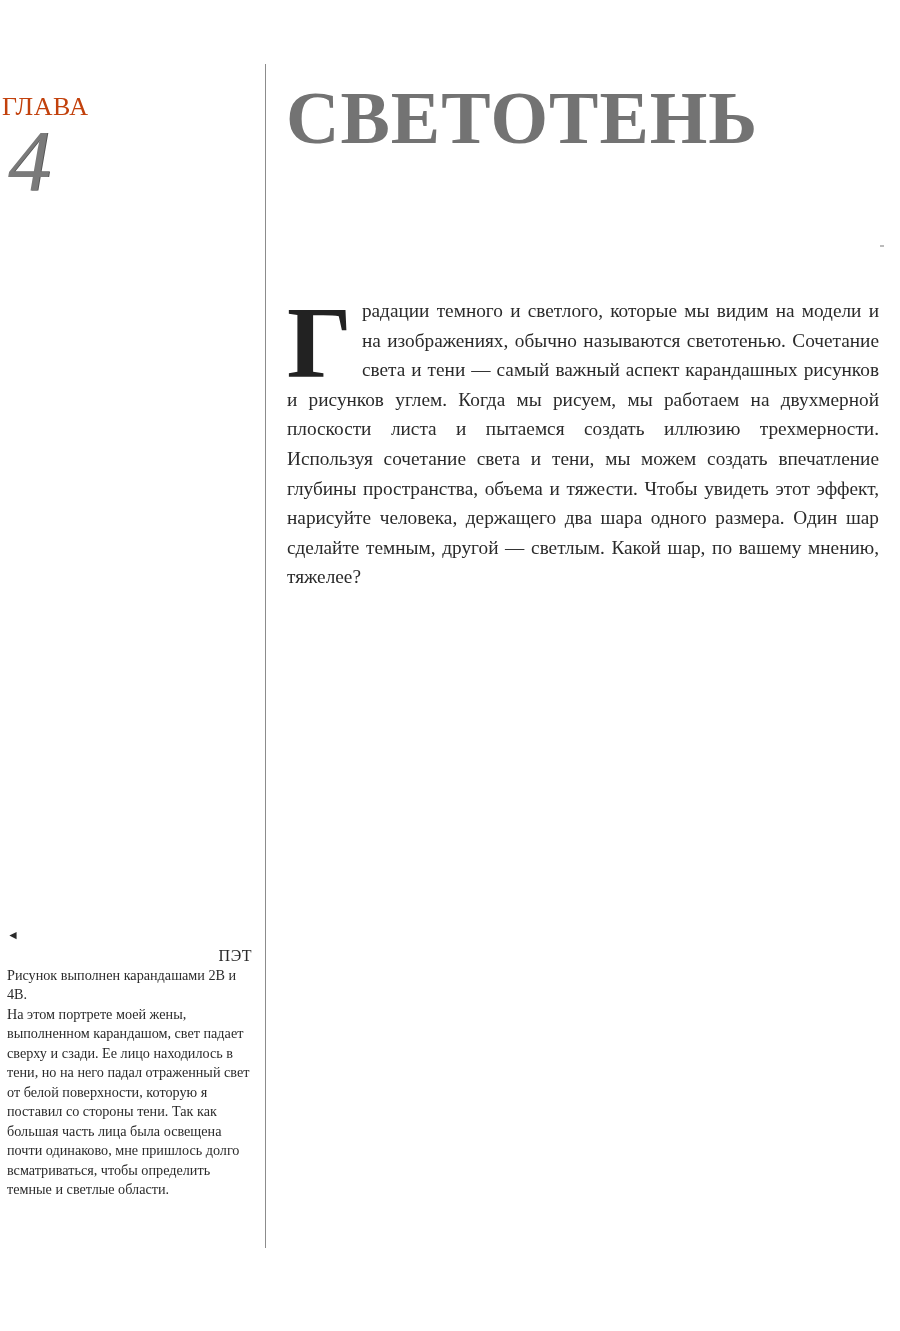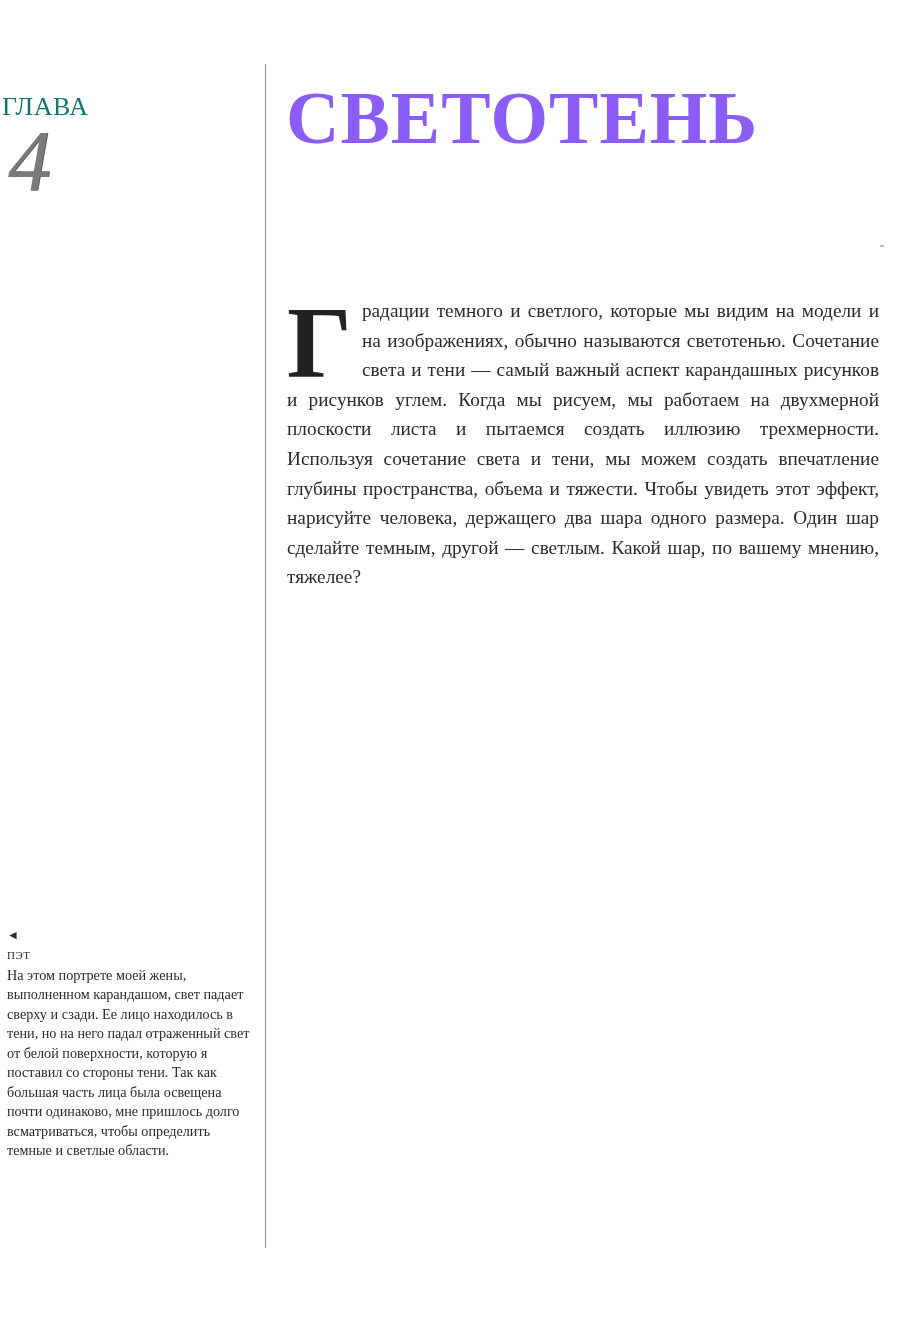--- a/index.html
+++ b/index.html
@@ -3,56 +3,56 @@
   <meta charset="utf-8">
   <style>
     html, body { margin: 0; padding: 0; }
     body {
       width: 900px; height: 1331px; background: #ffffff; position: relative;
       overflow: hidden; color: #1f1f1f;
       font-family: "Liberation Serif", "DejaVu Serif", serif;
     }
     .chapter-label {
       position: absolute; left: 2px; top: 92px;
-      font-size: 26px; letter-spacing: 0.5px; color: #0f766e;
+      font-size: 26px; letter-spacing: 0.5px; color: #c2410c;
       font-family: "Liberation Serif", serif;
     }
     .chapter-number {
       position: absolute; left: 8px; top: 118px;
       font-size: 86px; line-height: 86px; color: #7a7a7a;
       font-style: italic; font-family: "Liberation Serif", serif;
       text-shadow: 1px 0 0 #555;
     }
     .divider {
       position: absolute; left: 265px; top: 64px; width: 1px; height: 1184px;
       background: #8c8c8c;
     }
     .page-title {
       position: absolute; left: 286px; top: 78px;
       font-size: 74px; font-weight: bold; line-height: 80px; letter-spacing: 1px;
-      color: #8b5cf6; font-family: "Liberation Serif", serif; margin: 0;
+      color: #737373; font-family: "Liberation Serif", serif; margin: 0;
     }
     .body-text {
       position: absolute; left: 287px; top: 296px; width: 592px;
       font-size: 19.3px; line-height: 29.6px; color: #2a2a2a;
       text-align: justify; margin: 0;
       font-family: "Liberation Serif", serif;
     }
     .dropcap {
       float: left; font-size: 102px; line-height: 78px;
       margin: 8px 10px 0 0; padding: 0; color: #222; font-weight: bold;
       font-family: "Liberation Serif", serif;
     }
     .caption {
       position: absolute; left: 7px; top: 928px; width: 245px;
       font-size: 14.2px; line-height: 19.5px; color: #2a2a2a;
       font-family: "Liberation Serif", serif;
     }
     .caption .arrow { font-size: 12px; line-height: 14px; display: block; margin-bottom: 4px; }
-    .caption .title { display: block; font-size: 11px; letter-spacing: 0.5px; }
+    .caption .title { display: block; font-size: 16px; letter-spacing: 0.5px; text-align: right; }
     .caption .medium { display: block; }
     .caption .desc { display: block; }
     .speck {
       position: absolute; left: 880px; top: 245px; width: 4px; height: 2px; background: #bbb;
     }
   </style>
 </head>
 <body>
 
 <div class="chapter-label">ГЛАВА</div>
@@ -60,16 +60,17 @@
 
 <div class="divider"></div>
 
 <h1 class="page-title">СВЕТОТЕНЬ</h1>
 
 <p class="body-text"><span class="dropcap">Г</span><span>радации темного и светлого, которые мы видим на модели и на изображениях, обычно называются светотенью. Сочетание света и тени — самый важный аспект карандашных рисунков и рисунков углем. Когда мы рисуем, мы работаем на двухмерной плоскости листа и пытаемся создать иллюзию трехмерности. Используя сочетание света и тени, мы можем создать впечатление глубины пространства, объема и тяжести. Чтобы увидеть этот эффект, нарисуйте человека, держащего два шара одного размера. Один шар сделайте темным, другой — светлым. Какой шар, по вашему мнению, тяжелее?</span></p>
 
 <div class="caption">
   <span class="arrow">◄</span>
   <span class="title">ПЭТ</span>
+  <span class="medium">Рисунок выполнен карандашами 2B и 4B.</span>
   <span class="desc">На этом портрете моей жены, выполненном карандашом, свет падает сверху и сзади. Ее лицо находилось в тени, но на него падал отраженный свет от белой поверхности, которую я поставил со стороны тени. Так как большая часть лица была освещена почти одинаково, мне пришлось долго всматриваться, чтобы определить темные и светлые области.</span>
 </div>
 
 <div class="speck"></div>
 
 </body></html>

